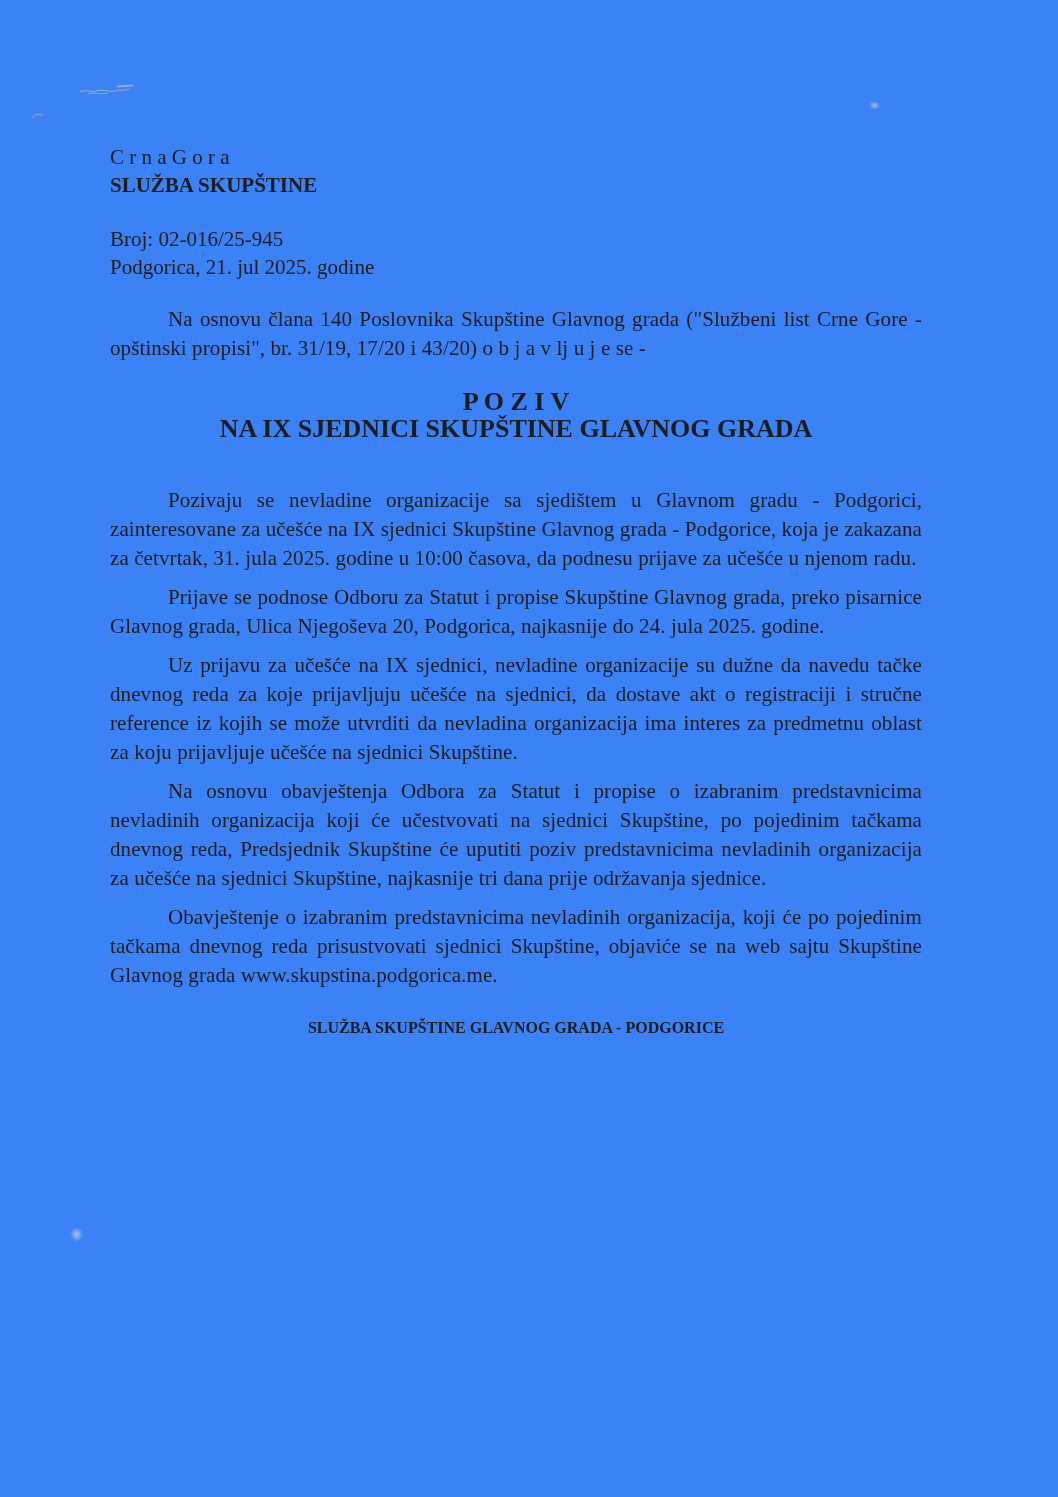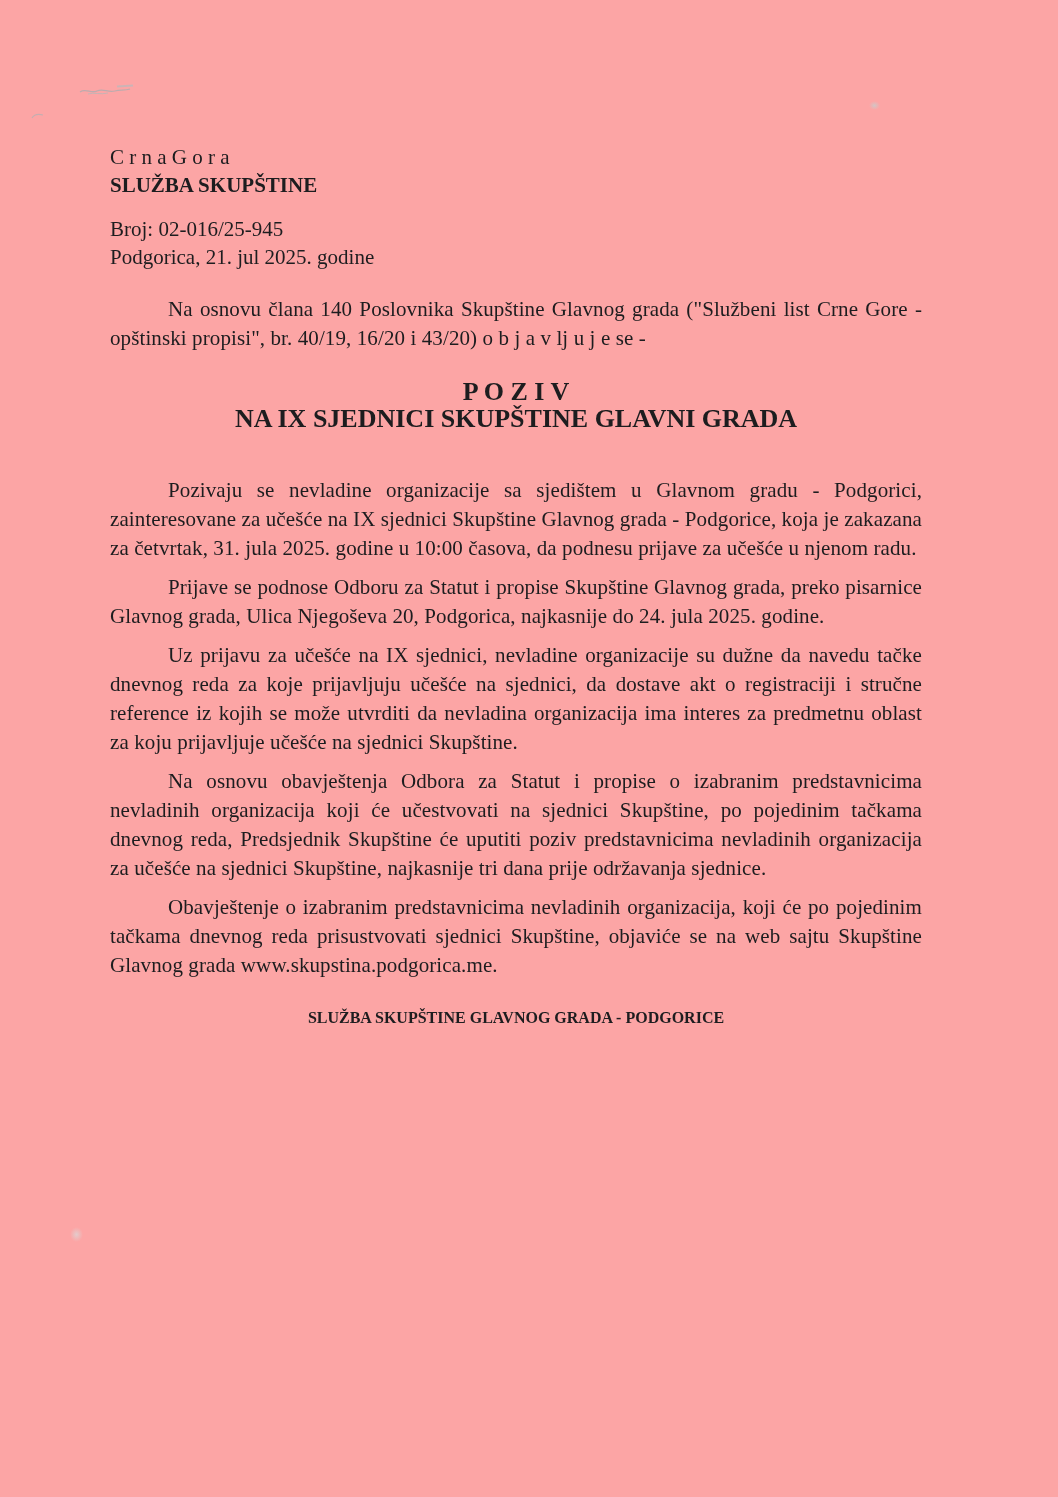--- a/index.html
+++ b/index.html
@@ -4,38 +4,38 @@
 <style>
   html, body {
     margin: 0;
     padding: 0;
     background: #ffffff;
   }
   .page {
     position: relative;
     width: 1058px;
     height: 1497px;
-    background: #fca5a5;
+    background: #3b82f6;
     overflow: hidden;
     font-family: "Liberation Serif", "DejaVu Serif", serif;
     color: #1d1d1f;
   }
   .content {
     position: absolute;
     left: 110px;
     top: 143px;
     width: 812px;
   }
   .lh-line {
     font-size: 21px;
     line-height: 28px;
     white-space: pre;
   }
   .bold { font-weight: 700; }
-  .refblock { margin-top: 16px; }
+  .refblock { margin-top: 26px; }
   .para {
     font-size: 21px;
     line-height: 29px;
     text-align: justify;
     text-indent: 58px;
     margin: 0 0 10px 0;
     letter-spacing: 0.1px;
   }
   .para b { font-weight: 400; }
   .intro {
@@ -97,25 +97,25 @@
     <div class="letterhead">
       <div class="lh-line">C r n a G o r a</div>
       <div class="lh-line bold">SLUŽBA SKUPŠTINE</div>
     </div>
 
     <div class="refblock">
       <div class="lh-line">Broj: 02-016/25-945</div>
       <div class="lh-line">Podgorica, 21. jul 2025. godine</div>
     </div>
 
-    <p class="para intro"><span>Na osnovu člana 140 Poslovnika Skupštine Glavnog grada ("Službeni list Crne Gore - opštinski propisi", br. 40/19, 16/20 i 43/20) o b j a v lj u j e  se  -</span></p>
+    <p class="para intro"><span>Na osnovu člana 140 Poslovnika Skupštine Glavnog grada ("Službeni list Crne Gore - opštinski propisi", br. 31/19, 17/20 i 43/20) o b j a v lj u j e  se  -</span></p>
 
     <div class="titleblock">
       <div class="title-line">P O Z I V</div>
-      <div class="title-line">NA IX SJEDNICI SKUPŠTINE GLAVNI GRADA</div>
+      <div class="title-line">NA IX SJEDNICI SKUPŠTINE GLAVNOG GRADA</div>
     </div>
 
     <p class="para gap-top"><span>Pozivaju se nevladine organizacije sa sjedištem u Glavnom gradu - Podgorici, zainteresovane za učešće na </span><b>IX sjednici Skupštine Glavnog grada - Podgorice</b><span>, koja je zakazana za </span><b>četvrtak, 31. jula 2025. godine u 10:00 časova</b><span>, da podnesu prijave za učešće u njenom radu.</span></p>
 
     <p class="para"><span>Prijave se podnose Odboru za Statut i propise Skupštine Glavnog grada, preko pisarnice Glavnog grada, Ulica Njegoševa 20, Podgorica, najkasnije do </span><b>24. jula 2025. godine</b><span>.</span></p>
 
     <p class="para"><span>Uz prijavu za učešće na IX sjednici, nevladine organizacije su dužne da navedu tačke dnevnog reda za koje prijavljuju učešće na sjednici, da dostave akt o registraciji i stručne reference iz kojih se može utvrditi da nevladina organizacija ima interes za predmetnu oblast za koju prijavljuje učešće na sjednici Skupštine.</span></p>
 
     <p class="para"><span>Na osnovu obavještenja Odbora za Statut i propise o izabranim predstavnicima nevladinih organizacija koji će učestvovati na sjednici Skupštine, po pojedinim tačkama dnevnog reda, Predsjednik Skupštine će uputiti poziv predstavnicima nevladinih organizacija za učešće na sjednici Skupštine, najkasnije tri dana prije održavanja sjednice.</span></p>
 

